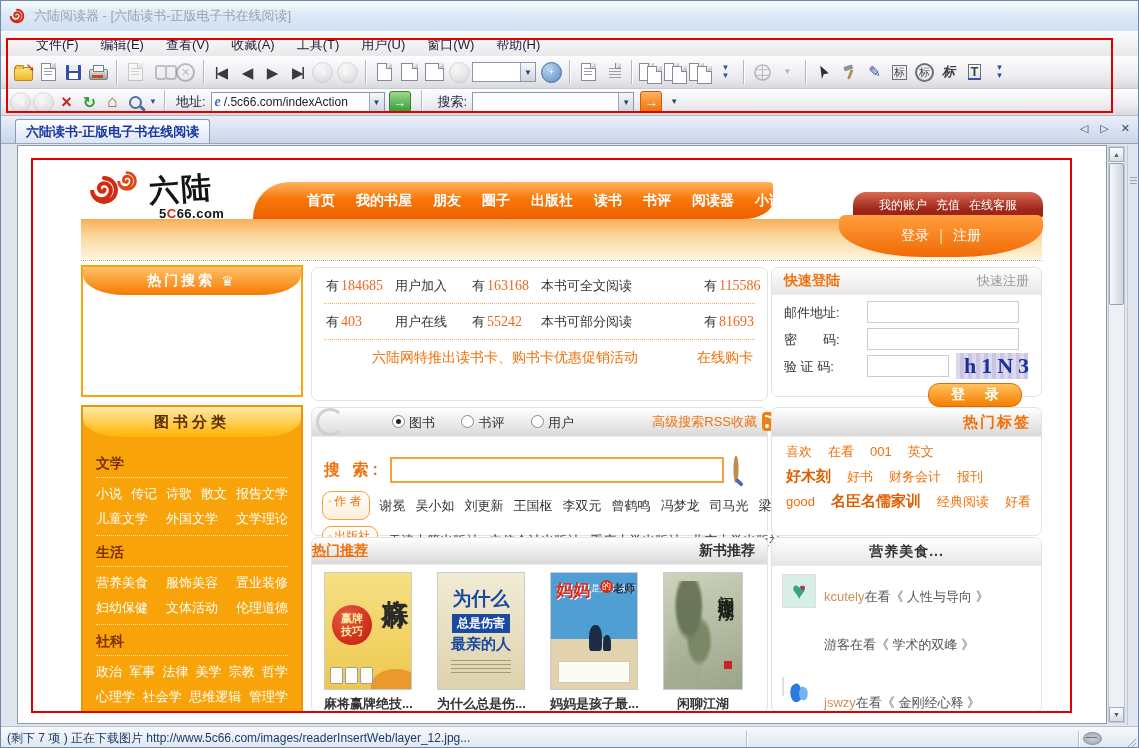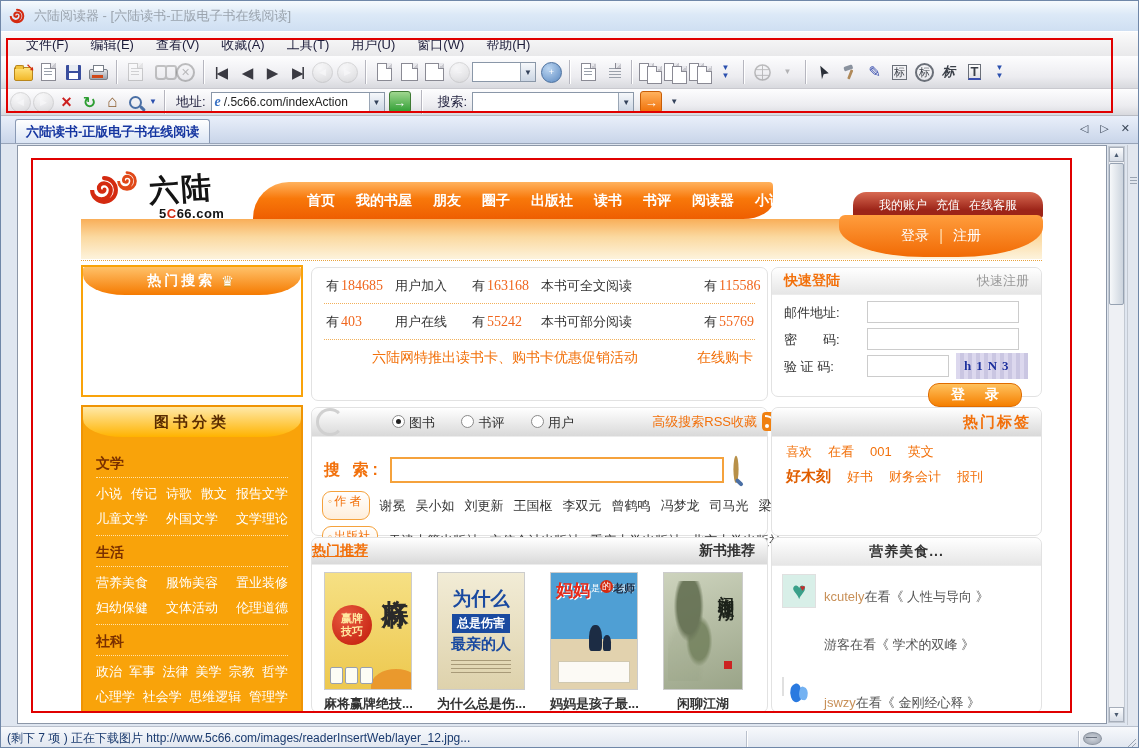--- a/index.html
+++ b/index.html
@@ -4,21 +4,21 @@
 <style>
   html,body{margin:0;padding:0;background:#555;font-family:"Liberation Sans","DejaVu Sans",sans-serif;}
   #window{position:relative;width:1139px;height:748px;background:#dfe6f0;border:1px solid #6f87a8;box-sizing:border-box;overflow:hidden;}
   .abs{position:absolute;}
   
   .titlebar{left:0;top:0;width:100%;height:30px;background:linear-gradient(#f6fafd,#dce9f7 45%,#cfdff2);display:flex;align-items:center;}
   .titlebar .title{color:#9aa3ad;font-size:13px;margin-left:8px;}
   .appicon{width:18px;height:18px;margin-left:7px;}
   
   .menubar{left:0;top:30px;width:100%;height:25px;background:linear-gradient(#fbfbfb,#e8e8ea);border-top:1px solid #fff;}
-  .menu-items{display:flex;height:100%;align-items:center;padding-left:14px;}
+  .menu-items{display:flex;height:100%;align-items:center;padding-left:24px;}
   .menu-item{color:#1c1c3a;font-size:13px;padding:2px 11px;cursor:default;}
   
   .toolbar1{left:0;top:55px;width:100%;height:33px;background:linear-gradient(#fdfdfe,#ececf0 65%,#d8d9de);border-bottom:1px solid #c9c9cf;display:flex;align-items:center;padding-left:10px;box-sizing:border-box;}
   .toolbar2{left:0;top:88px;width:100%;height:27px;background:linear-gradient(#fdfdfe,#ececf0 65%,#d8d9de);border-bottom:1px solid #b9bcc4;display:flex;align-items:center;padding-left:8px;box-sizing:border-box;}
   .tsep{width:1px;height:24px;background:#b6b6bf;border-right:1px solid #fff;margin:0 5px;}
   .tbtn{width:25px;height:25px;display:flex;align-items:center;justify-content:center;flex:none;}
   .tbtn2{width:23px;height:21px;display:flex;align-items:center;justify-content:center;flex:none;}
   .dis{opacity:.38;filter:grayscale(1);}
   .navtri{font-size:15px;color:#3a3a42;line-height:1;}
   .bar{font-weight:bold;font-size:12px;color:#3a3a42;margin:0 -2px;}
@@ -114,21 +114,21 @@
   .srchinput{border:2px solid #f5a23c;height:22px;background:#fff;}
   .tagbtn{border:1px solid #f5a23c;border-radius:9px;color:#f2700a;font-size:12px;padding:1px 7px 9px 5px;background:linear-gradient(#fff,#ffeeda);cursor:pointer;white-space:nowrap;}
   .tagbtn::before{content:"◦";margin-right:2px;color:#f0a040;}
   .linkrow{display:flex;gap:10px;flex-wrap:nowrap;}
   .author-link,.pub-link{color:#333;font-size:13px;cursor:pointer;white-space:nowrap;}
   
   .qlogin-title{color:#f2700a;font-weight:bold;font-size:14px;}
   .qreg{color:#999;font-size:13px;cursor:pointer;}
   .fldlbl{font-size:13px;color:#333;}
   .fld{border:1px solid #ccc;height:20px;background:#fff;}
-  .captcha{background:repeating-linear-gradient(90deg,#dcd8ee 0 4px,#cac6e2 4px 8px);color:#1c2f9c;font-weight:bold;font-size:13px;font-family:"Liberation Serif","DejaVu Serif",serif;letter-spacing:5px;display:flex;align-items:center;padding-left:8px;}
+  .captcha{background:repeating-linear-gradient(90deg,#dcd8ee 0 4px,#cac6e2 4px 8px);color:#1c2f9c;font-weight:bold;font-size:22px;font-family:"Liberation Serif","DejaVu Serif",serif;letter-spacing:5px;display:flex;align-items:center;padding-left:8px;}
   .loginbtn{background:linear-gradient(#ffc25e,#f57f00);border:1px solid #e06c00;border-radius:11px;color:#fff;font-weight:bold;font-size:14px;letter-spacing:8px;display:flex;align-items:center;justify-content:center;cursor:pointer;text-indent:8px;}
   
   .tags-title{color:#f2700a;font-weight:bold;font-size:15px;margin-left:auto;margin-right:10px;letter-spacing:2px;}
   .tagrow{padding:6px 14px 0 14px;display:flex;gap:16px;align-items:baseline;flex-wrap:nowrap;}
   .tag{color:#f2700a;font-size:13px;cursor:pointer;white-space:nowrap;}
   .tag.bold{font-size:15px;font-weight:bold;color:#e05e00;}
   .rss{width:19px;height:19px;background:#f08010;border-radius:4px;position:relative;overflow:hidden;}
   .rss::before{content:"";position:absolute;left:3px;bottom:3px;width:4px;height:4px;background:#fff;border-radius:50%;}
   .rss::after{content:"";position:absolute;left:3px;bottom:3px;width:11px;height:11px;border:2px solid #fff;border-radius:0 100% 0 0;border-left:none;border-bottom:none;}
   
@@ -505,21 +505,21 @@
 
         <span class="stat-cell"><span>有</span><span class="stat-num">115586</span><span>本书可买</span></span>
       </div>
     <div class="stats-sep"></div>
     <div class="stats-row">
 
         <span class="stat-cell"><span>有</span><span class="stat-num">403</span><span>用户在线</span></span>
 
         <span class="stat-cell"><span>有</span><span class="stat-num">55242</span><span>本书可部分阅读</span></span>
 
-        <span class="stat-cell"><span>有</span><span class="stat-num">55769</span><span>书评可读</span></span>
+        <span class="stat-cell"><span>有</span><span class="stat-num">81693</span><span>书评可读</span></span>
       </div>
     <div class="stats-sep"></div>
     <div class="promo">
       <span>六陆网特推出读书卡、购书卡优惠促销活动</span>
       <span class="plink">在线购卡</span>
     </div>
   </div>
 
   <div class="page-el panel" style="left:310px;top:406px;width:457px;height:129px;">
     <div class="phdr">
@@ -647,20 +647,27 @@
         <span class="tag">001</span>
         <span class="tag">英文</span>
       </div>
     <div class="tagrow">
 
     <span class="tag bold">好木刻</span>
         <span class="tag">好书</span>
         <span class="tag">财务会计</span>
         <span class="tag">报刊</span>
       </div>
+    <div class="tagrow">
+
+    <span class="tag">good</span>
+        <span class="tag bold">名臣名儒家训</span>
+        <span class="tag">经典阅读</span>
+        <span class="tag">好看</span>
+      </div>
   </div>
 
   <div class="page-el panel" style="left:770px;top:536px;width:271px;height:176px;overflow:hidden;">
     <div class="phdr" style="height:27px;background:linear-gradient(#ffffff,#e6e6e6);">
       <span class="readers-title">营养美食...</span>
     </div>
     <div style="position:relative;height:148px;">
       <span class="avatar av-heart" style="top:8px;">
           <i>♥</i>
         </span>

